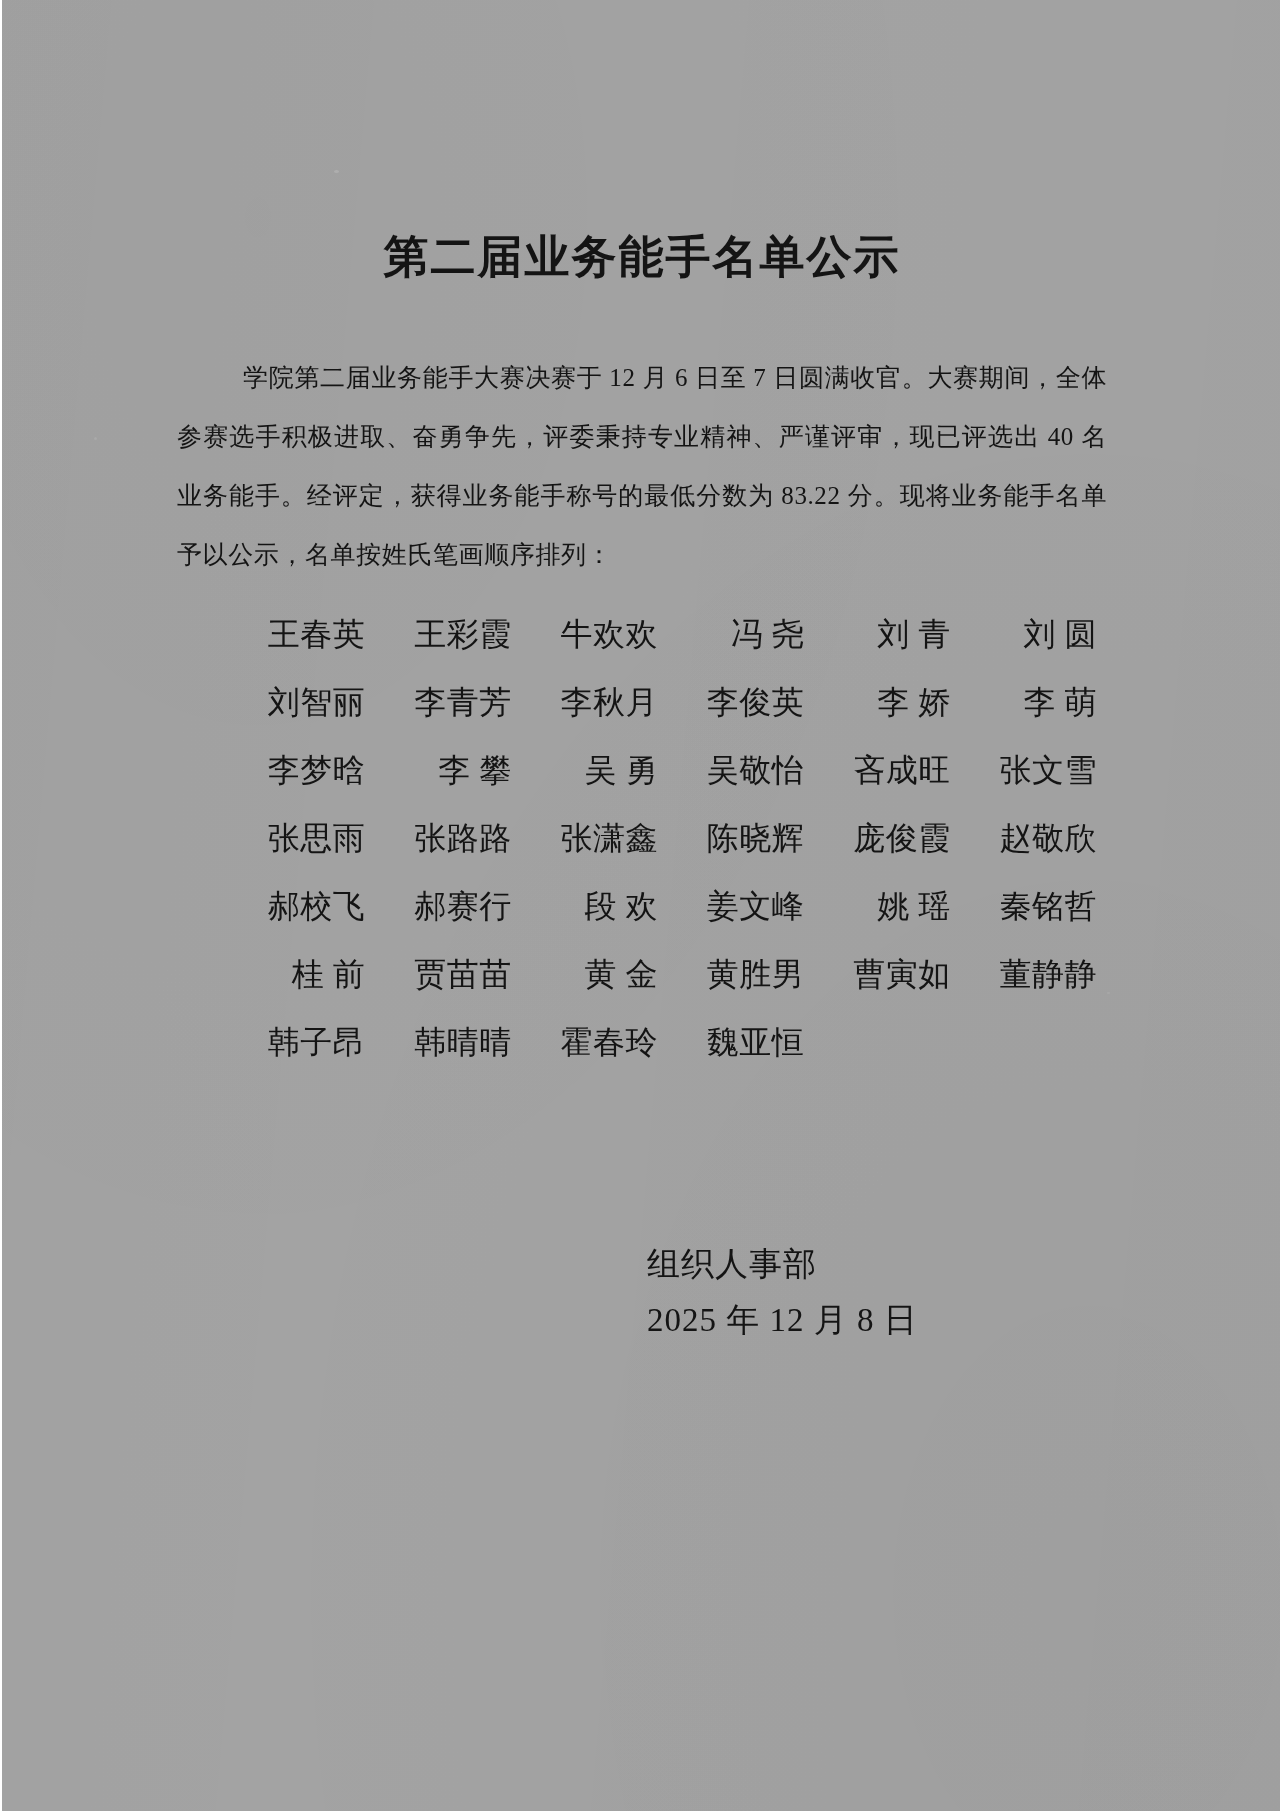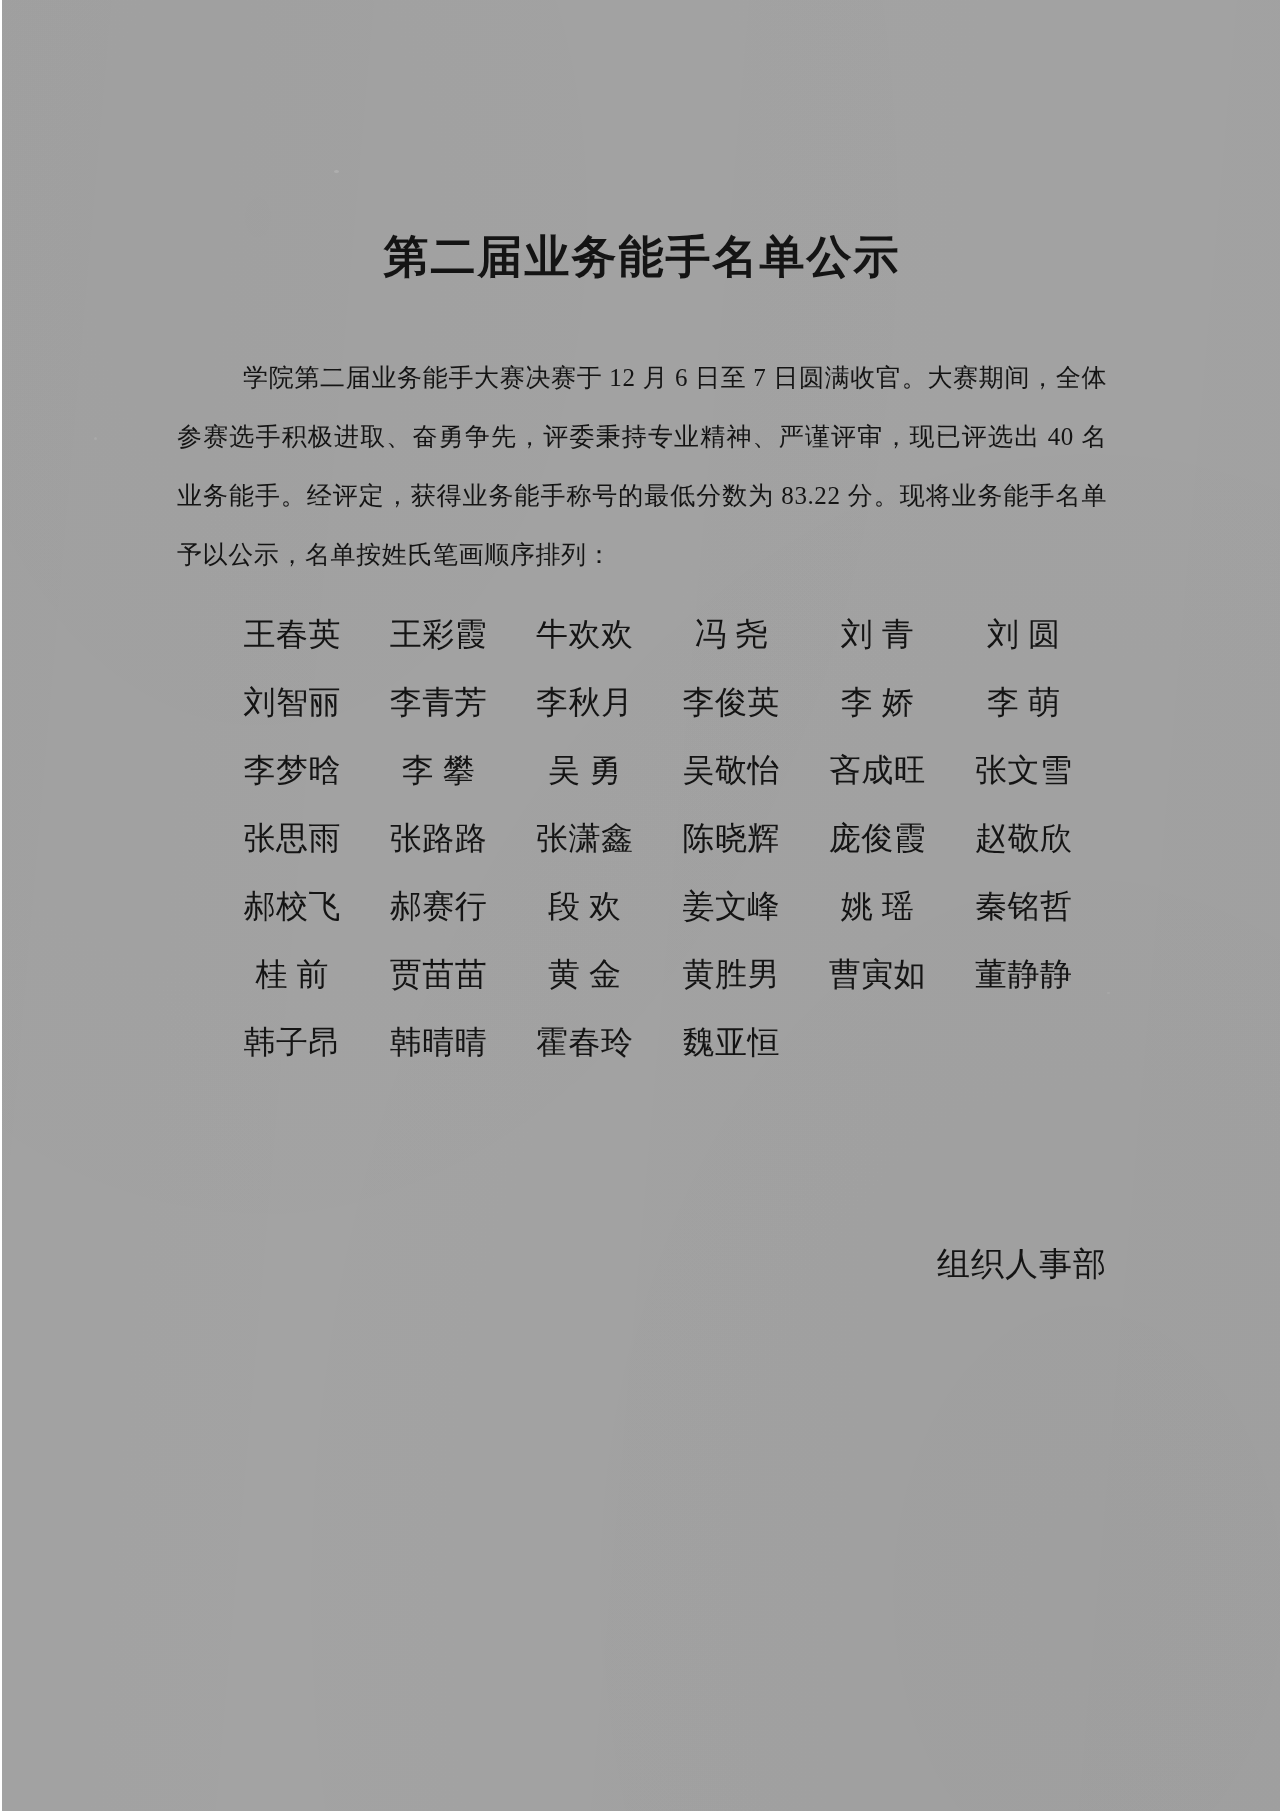--- a/index.html
+++ b/index.html
@@ -85,27 +85,27 @@
     grid-template-columns: repeat(6, 1fr);
     row-gap: 20px;
     column-gap: 0;
     padding-left: 42px;
     padding-right: 10px;
   }
   .name-cell {
     font-size: 32px;
     line-height: 48px;
     letter-spacing: 0.5px;
-    text-align: center;
+    text-align: right;
     white-space: pre;
   }
 
   .signature {
     margin-top: 170px;
-    text-align: right;
+    text-align: left;
     padding-left: 470px;
   }
   .signature .line {
     font-size: 33px;
     line-height: 56px;
     letter-spacing: 1px;
   }
 
   .empty-zone { height: 280px; }
 </style>
@@ -170,17 +170,18 @@
       <div class="name-cell">韩子昂</div>
       <div class="name-cell">韩晴晴</div>
       <div class="name-cell">霍春玲</div>
       <div class="name-cell">魏亚恒</div>
       <div class="name-cell"></div>
       <div class="name-cell"></div>
     </div>
 
     <div class="signature">
       <div class="line">组织人事部</div>
+      <div class="line">2025 年 12 月 8 日</div>
     </div>
 
     <div class="empty-zone"></div>
   </div>
 </div>
 
 </body></html>

